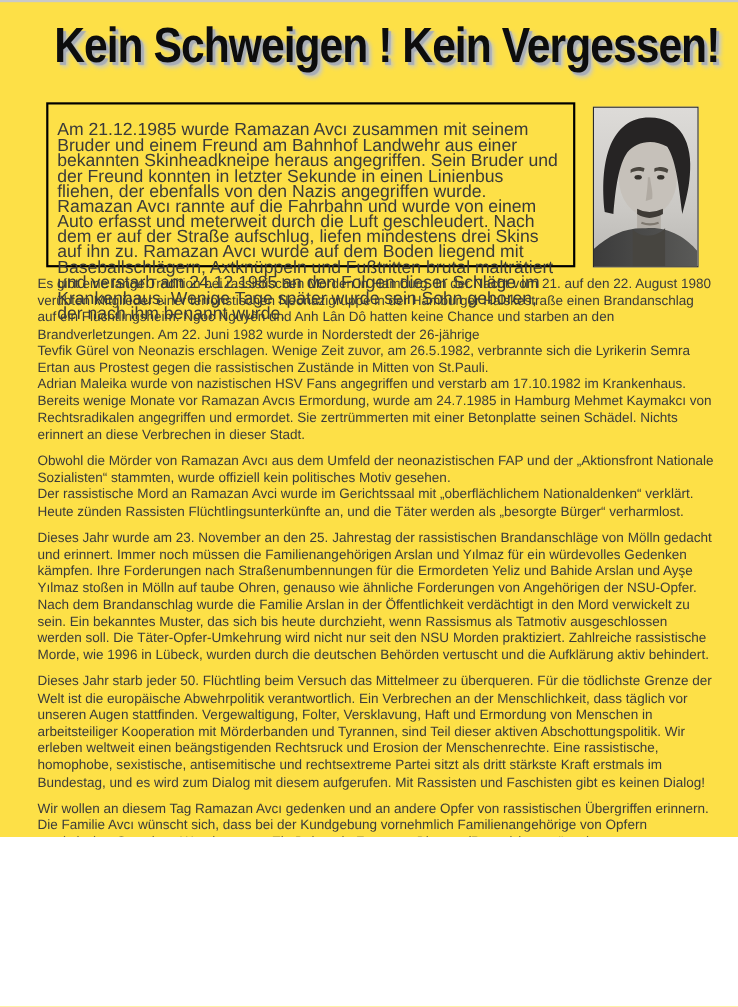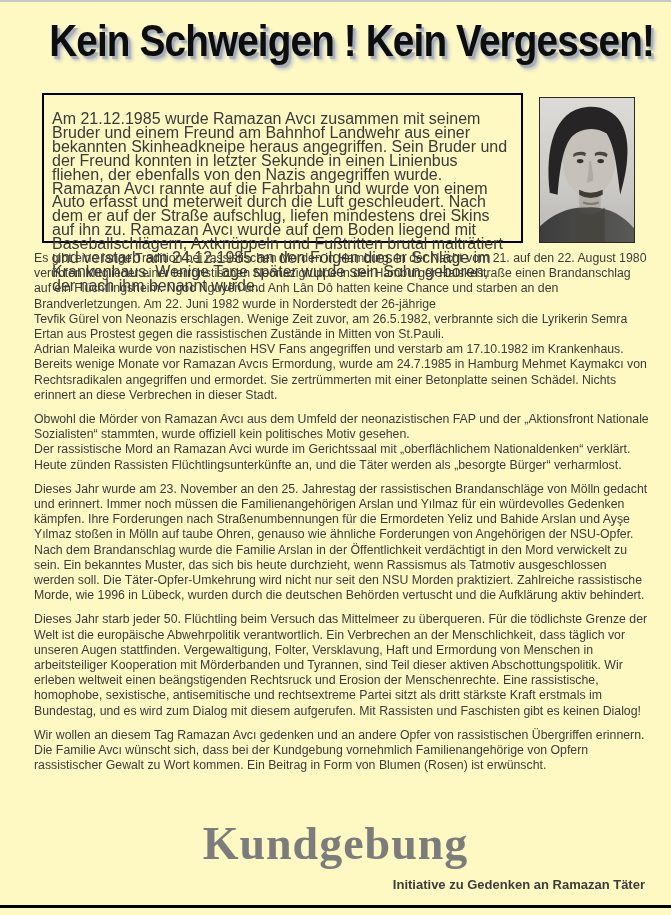--- a/index.html
+++ b/index.html
@@ -1,18 +1,18 @@
 <!DOCTYPE html>
 <html><head>
 <meta charset="utf-8">
 <style>
   html,body{margin:0;padding:0;background:#ffffff;}
   .page{
-    position:relative;width:671px;height:915px;margin:0 auto;
-    background:#fef9c3;overflow:hidden;
+    position:relative;width:671px;height:761px;margin:0 auto;
+    background:#fde047;overflow:hidden;
     font-family:"Liberation Sans",sans-serif;color:#3b3b3b;
   }
   .rule-top{position:absolute;top:0;left:0;width:671px;height:2px;background:#c9c9c9;}
   .rule-bottom{position:absolute;top:905px;left:0;width:671px;height:3px;background:#000000;}
 
   .title-wrap{position:absolute;top:16px;left:0;width:671px;text-align:center;}
   .title{
     display:inline-block;white-space:nowrap;
     font-size:45px;font-weight:800;letter-spacing:-1px;line-height:1.1;
     color:#0d0d0d;transform:scaleX(0.86);transform-origin:center;

